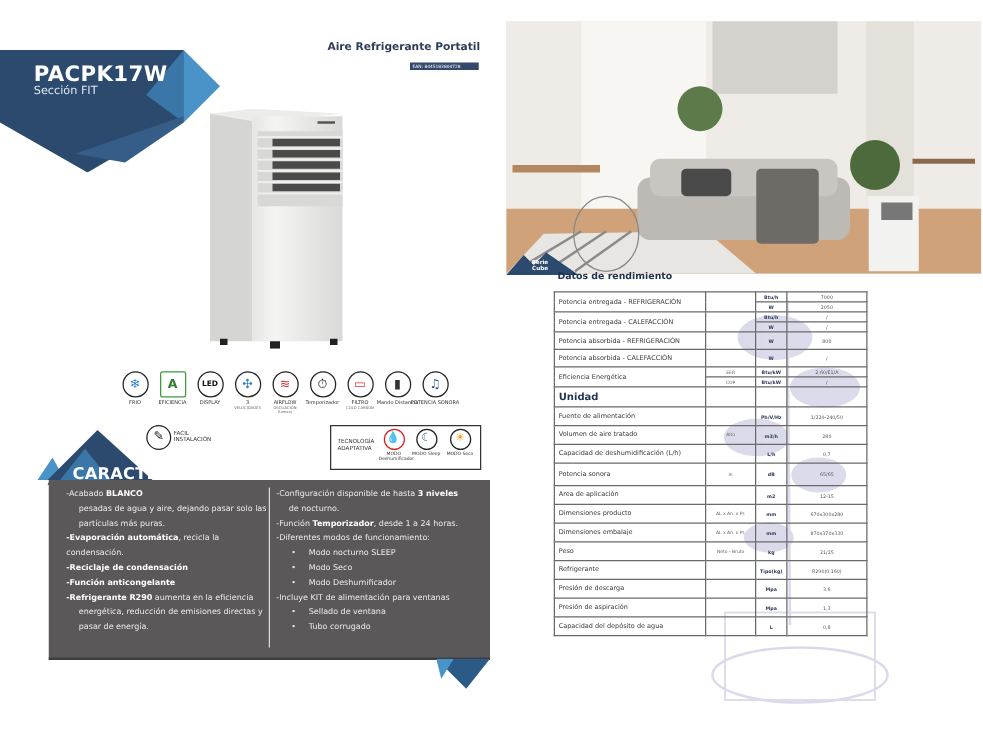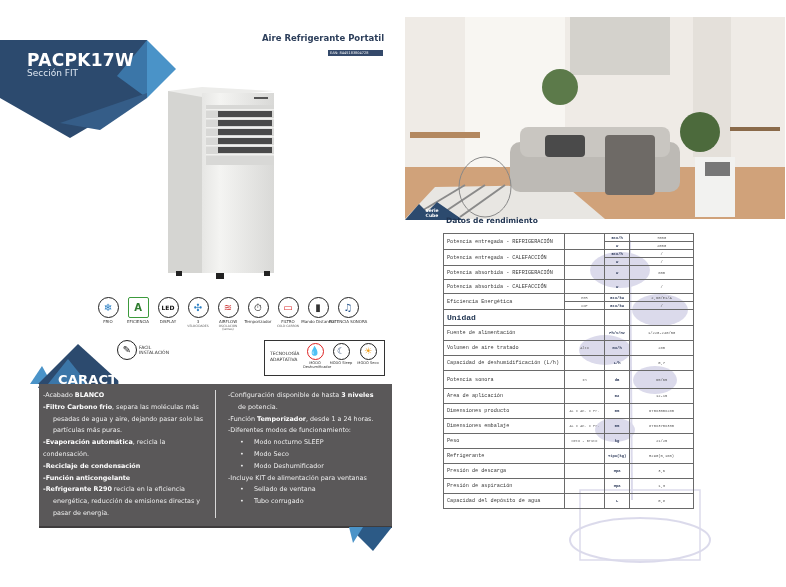--- a/index.html
+++ b/index.html
@@ -33,39 +33,39 @@
   .adaptive .tl { position: absolute; left: 5px; top: 10px; font-size: 4.5px; line-height: 1.3; color: #333; }
   .ad-ic { position: absolute; top: 2px; width: 24px; text-align: center; }
   .ad-ic .c { width: 17px; height: 17px; margin: 0 auto; border-radius: 50%; border: 1.4px solid #222; font-size: 9px; line-height: 15px; }
   .ad-ic .l { font-size: 3.6px; line-height: 1.2; color: #333; margin-top: 1px; }
 
   .carac-banner { position: absolute; left: 28px; top: 343px; }
   .carac-title { position: absolute; left: 58px; top: 372px; font-size: 13px; font-weight: bold; color: #fff; letter-spacing: 0.2px; }
 
   .grey-box { position: absolute; left: 39px; top: 384px; width: 353px; height: 144px; background: #5a5859; border-bottom: 2px solid #3e3c3d; }
   .col { position: absolute; top: 6px; font-size: 6.4px; color: #ececec; line-height: 11.8px; }
-  .col.left { left: 4px; width: 170px; }
-  .col.right { left: 176px; width: 172px; padding-left: 12px; border-left: 1.5px solid #d8d8d8; height: 128px; }
+  .col.left { left: 14px; width: 170px; }
+  .col.right { left: 176px; width: 172px; padding-left: 5px; border-left: 1.5px solid #d8d8d8; height: 128px; }
   .col b { color: #ffffff; }
   .col .ind { padding-left: 10px; }
   .col .bul { padding-left: 12px; }
   .col .bul::before { content: "•"; display: inline-block; width: 14px; }
 
   .tri-bottom { position: absolute; left: 349px; top: 527px; }
 
   
   .photo { position: absolute; left: 405px; top: 17px; width: 380px; height: 202px; overflow: hidden; background: #efe9e3; }
   .serie { position: absolute; left: 405px; top: 198px; }
   .serie-t { position: absolute; left: 420px; top: 209px; font-size: 4.5px; color: #fff; font-weight: bold; text-align: center; width: 24px; line-height: 1.1; }
 
   .perf-title { position: absolute; left: 446px; top: 216px; font-size: 7.5px; font-weight: bold; color: #1f3350; }
 
   .watermark { position: absolute; left: 560px; top: 240px; width: 160px; height: 330px; opacity: 0.35; }
 
-  table.spec { position: absolute; left: 443px; top: 233px; width: 251px; border-collapse: collapse; font-size: 5.2px; color: #3a3a3a; font-family: Liberation Mono, monospace; }
+  table.spec { position: absolute; left: 443px; top: 233px; width: 251px; border-collapse: collapse; font-size: 5.2px; color: #3a3a3a; }
   table.spec td { border: 1px solid #6a6a6a; padding: 0 3px; height: 8px; background: transparent; }
   table.spec td.n { width: 121px; }
   table.spec td.s { width: 40px; text-align: center; font-size: 3.6px; color: #666; }
   table.spec td.u { width: 25px; text-align: center; font-weight: bold; font-size: 3.8px; color: #2d3a5a; }
   table.spec td.v { text-align: center; font-size: 3.8px; color: #555; }
   table.spec tr.h td.n { font-size: 8px; font-weight: bold; color: #1f3350; }
 </style>
 </head>
 <body>
 
@@ -183,33 +183,32 @@
   <polygon points="2,41 14,23 24,41" fill="#4a93c8"></polygon>
   <polygon points="10,41 50,1 94,41" fill="#2c4a6e"></polygon>
   <polygon points="20,41 40,16 60,41" fill="#3b76a8"></polygon>
   <polygon points="12,41 94,41 98,45 10,45" fill="#2c4a6e"></polygon>
 </svg>
 <div class="carac-title">CARACTERÍSTICAS</div>
 
 <div class="grey-box">
   <div class="col left">
     <div><span>-Acabado </span><b>BLANCO</b></div>
-    <div><b>-Filtro Carbono frio</b><span>, separa las moléculas más</span></div>
     <div class="ind">pesadas de agua y aire, dejando pasar solo las</div>
     <div class="ind">partículas más puras.</div>
     <div><b>-Evaporación automática</b><span>, recicla la condensación.</span></div>
     <div><b>-Reciclaje de condensación</b></div>
     <div><b>-Función anticongelante</b></div>
-    <div><b>-Refrigerante R290</b><span> recicla en la eficiencia</span></div>
+    <div><b>-Refrigerante R290</b><span> aumenta en la eficiencia</span></div>
     <div class="ind">energética, reducción de emisiones directas y</div>
     <div class="ind">pasar de energía.</div>
   </div>
   <div class="col right">
     <div><span>-Configuración disponible de hasta </span><b>3 niveles</b></div>
-    <div class="ind">de potencia.</div>
+    <div class="ind">de nocturno.</div>
     <div><span>-Función </span><b>Temporizador</b><span>, desde 1 a 24 horas.</span></div>
     <div>-Diferentes modos de funcionamiento:</div>
     <div class="bul">Modo nocturno SLEEP</div>
     <div class="bul">Modo Seco</div>
     <div class="bul">Modo Deshumificador</div>
     <div>-Incluye KIT de alimentación para ventanas</div>
     <div class="bul">Sellado de ventana</div>
     <div class="bul">Tubo corrugado</div>
   </div>
 </div>

